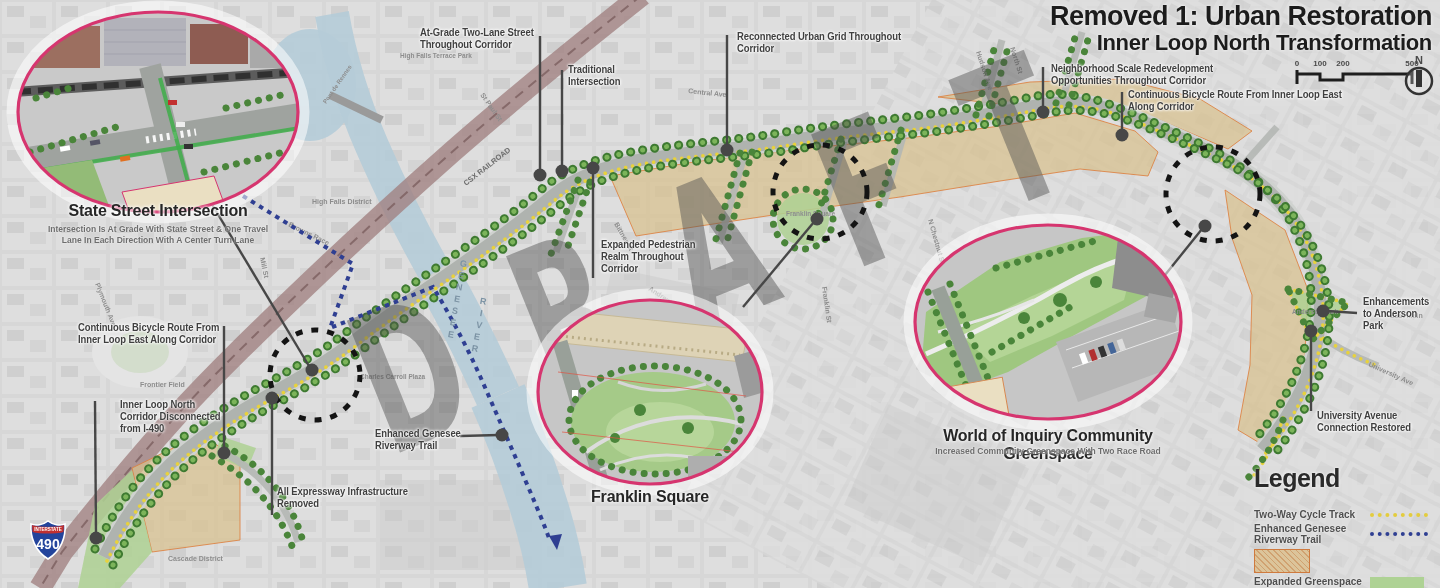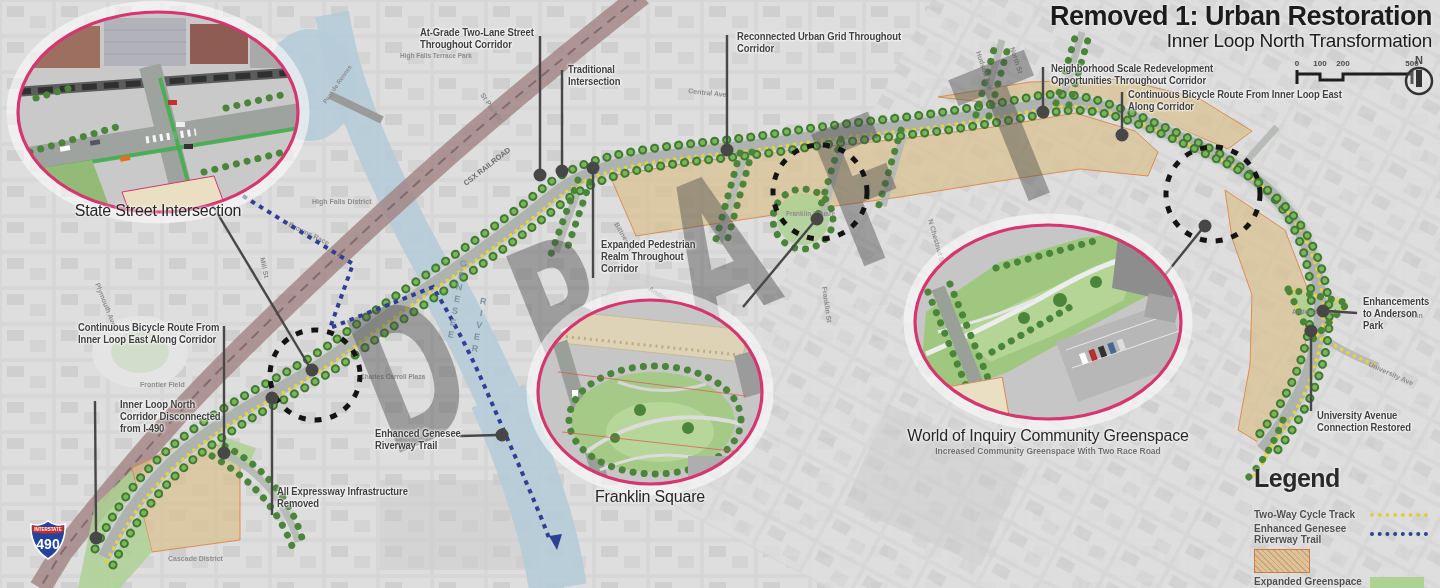--- a/index.html
+++ b/index.html
@@ -2,25 +2,25 @@
 <html><head>
 <meta charset="utf-8">
 <style>
   html,body{margin:0;padding:0;background:#9a9a9a}
   .stage{position:relative;width:1440px;height:588px;overflow:hidden;
          font-family:"Liberation Sans",sans-serif;background:#d4d4d4}
   .stage>svg{position:absolute;left:0;top:0}
   .title-block{position:absolute;top:2px;right:8px;text-align:right;color:#1c1c1c;
     line-height:1.08;text-shadow:0 0 3px rgba(255,255,255,.85)}
   .title-main{font-size:27px;font-weight:bold;letter-spacing:-.5px}
-  .title-sub{font-size:19px;font-weight:normal;letter-spacing:-.3px}
+  .title-sub{font-size:22px;font-weight:bold;letter-spacing:-.3px}
   .callout{position:absolute;font-size:10.5px;font-weight:bold;color:#3f3f3f;line-height:1.12;
     letter-spacing:-.1px;transform:scaleX(.9);transform-origin:0 0;
     text-shadow:0 0 2px #fff,0 0 3px #fff,0 0 4px #fff}
-  .inset-title{position:absolute;text-align:center;font-weight:normal;font-size:16px;color:#262626;
+  .inset-title{position:absolute;text-align:center;font-weight:bold;font-size:16px;color:#262626;
     letter-spacing:-.2px;text-shadow:0 0 3px #fff,0 0 4px #fff}
   .inset-desc{position:absolute;text-align:center;font-weight:bold;font-size:8.5px;color:#6d6d6d;
     line-height:1.3;text-shadow:0 0 2px #fff}
   .river-label{position:absolute;writing-mode:vertical-rl;text-orientation:upright;font-size:9px;
     font-weight:bold;color:#7c93a4;letter-spacing:2px;transform:rotate(10deg)}
   .legend{position:absolute;left:1254px;top:464px;width:186px}
   .legend-title{font-size:25px;font-weight:bold;color:#2a2a2a;letter-spacing:-.5px;margin-bottom:16px;
     text-shadow:0 0 3px #fff}
   .legend-row{display:grid;grid-template-columns:112px 62px;align-items:center;column-gap:4px;margin-bottom:3px}
   .legend-label{font-size:10px;font-weight:bold;color:#4e4e4e;line-height:1.12;text-shadow:0 0 2px #fff}
@@ -360,20 +360,21 @@
 <div class="callout" style="left:1128px;top:89px;width:260px">Continuous Bicycle Route From Inner Loop East Along Corridor</div>
 <div class="callout" style="left:601px;top:239px;width:115px">Expanded Pedestrian Realm Throughout Corridor</div>
 <div class="callout" style="left:1363px;top:296px;width:85px">Enhancements to Anderson Park</div>
 <div class="callout" style="left:1317px;top:410px;width:120px">University Avenue Connection Restored</div>
 <div class="callout" style="left:78px;top:322px;width:162px">Continuous Bicycle Route From Inner Loop East Along Corridor</div>
 <div class="callout" style="left:120px;top:399px;width:125px">Inner Loop North Corridor Disconnected from I-490</div>
 <div class="callout" style="left:375px;top:428px;width:100px">Enhanced Genesee Riverway Trail</div>
 <div class="callout" style="left:277px;top:486px;width:165px">All Expressway Infrastructure Removed</div>
 
 <div class="inset-title" style="left:28px;top:202px;width:260px">State Street Intersection</div>
+<div class="inset-desc" style="left:43px;top:224px;width:230px">Intersection Is At Grade With State Street &amp; One Travel Lane In Each Direction With A Center Turn Lane</div>
 <div class="inset-title" style="left:540px;top:488px;width:220px">Franklin Square</div>
 <div class="inset-title" style="left:898px;top:427px;width:300px">World of Inquiry Community Greenspace</div>
 <div class="inset-desc" style="left:923px;top:446px;width:250px">Increased Community Greenspace With Two Race Road</div>
 
 <div class="legend">
   <div class="legend-title">Legend</div>
   <div class="legend-row">
     <div class="legend-label">Two-Way Cycle Track</div>
     <div class="sw-line"></div>
   </div>

